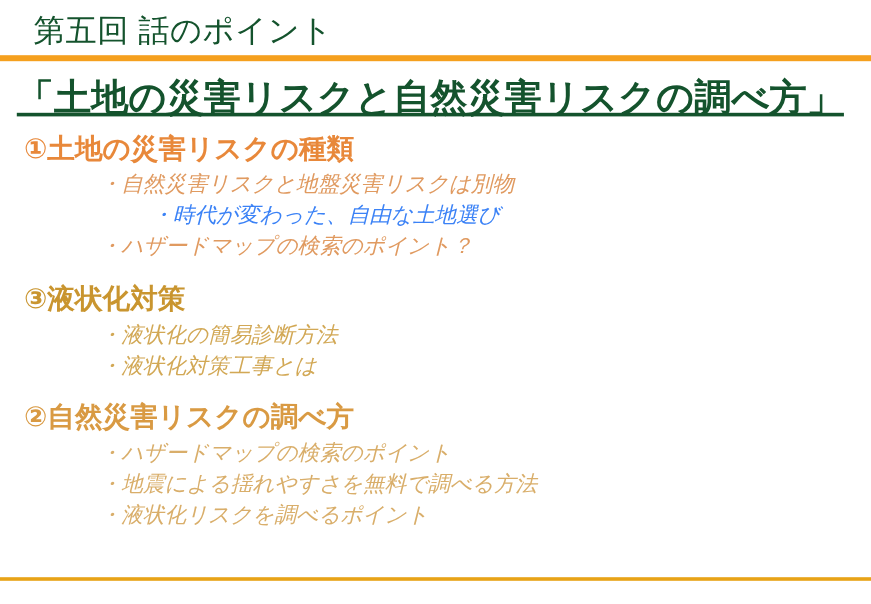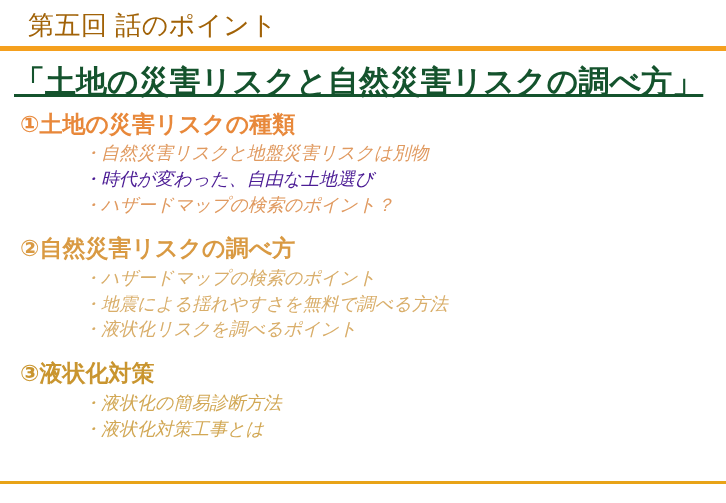--- a/index.html
+++ b/index.html
@@ -179,52 +179,52 @@
     font-weight: bold;
     color: #2b2b2b;
     white-space: nowrap;
   }
 </style>
 </head>
 <body>
 
 <div class="slide">
 
-  <div class="slide-title" style="color: #a16207;">第五回  話のポイント</div>
+  <div class="slide-title" style="color: #14532d;">第五回  話のポイント</div>
 
   <div class="title-rule" style="background: rgb(245, 160, 30);"></div>
 
   <div class="slide-subtitle" style="color: #14532d; text-decoration: underline;">「土地の災害リスクと自然災害リスクの調べ方」</div>
 
   <div class="sections">
 
     <div class="section sec-1">
       <div class="section-heading" style="color: rgb(232, 136, 58);">①土地の災害リスクの種類</div>
       <ul class="bullets">
         <li style="color: rgb(224, 154, 96);">・自然災害リスクと地盤災害リスクは別物</li>
-        <li style="color: #4c1d95;">・時代が変わった、自由な土地選び</li>
+        <li style="color: #3b82f6; margin-left: 43px;">・時代が変わった、自由な土地選び</li>
         <li style="color: rgb(224, 154, 96);">・ハザードマップの検索のポイント？</li>
+      </ul>
+    </div>
+
+    <div class="section sec-3">
+      <div class="section-heading" style="color: rgb(201, 149, 47);">③液状化対策</div>
+      <ul class="bullets">
+        <li style="color: rgb(210, 168, 85);">・液状化の簡易診断方法</li>
+        <li style="color: rgb(210, 168, 85);">・液状化対策工事とは</li>
       </ul>
     </div>
 
     <div class="section sec-2">
       <div class="section-heading" style="color: rgb(217, 154, 67);">②自然災害リスクの調べ方</div>
       <ul class="bullets">
         <li style="color: rgb(217, 174, 106);">・ハザードマップの検索のポイント</li>
         <li style="color: rgb(217, 174, 106);">・地震による揺れやすさを無料で調べる方法</li>
         <li style="color: rgb(217, 174, 106);">・液状化リスクを調べるポイント</li>
       </ul>
     </div>
 
-    <div class="section sec-3">
-      <div class="section-heading" style="color: rgb(201, 149, 47);">③液状化対策</div>
-      <ul class="bullets">
-        <li style="color: rgb(210, 168, 85);">・液状化の簡易診断方法</li>
-        <li style="color: rgb(210, 168, 85);">・液状化対策工事とは</li>
-      </ul>
-    </div>
-
   </div>
 
   <div class="footer-rule" style="background: rgb(232, 163, 23);"></div>
 
 
 </div>
 
 </body></html>

